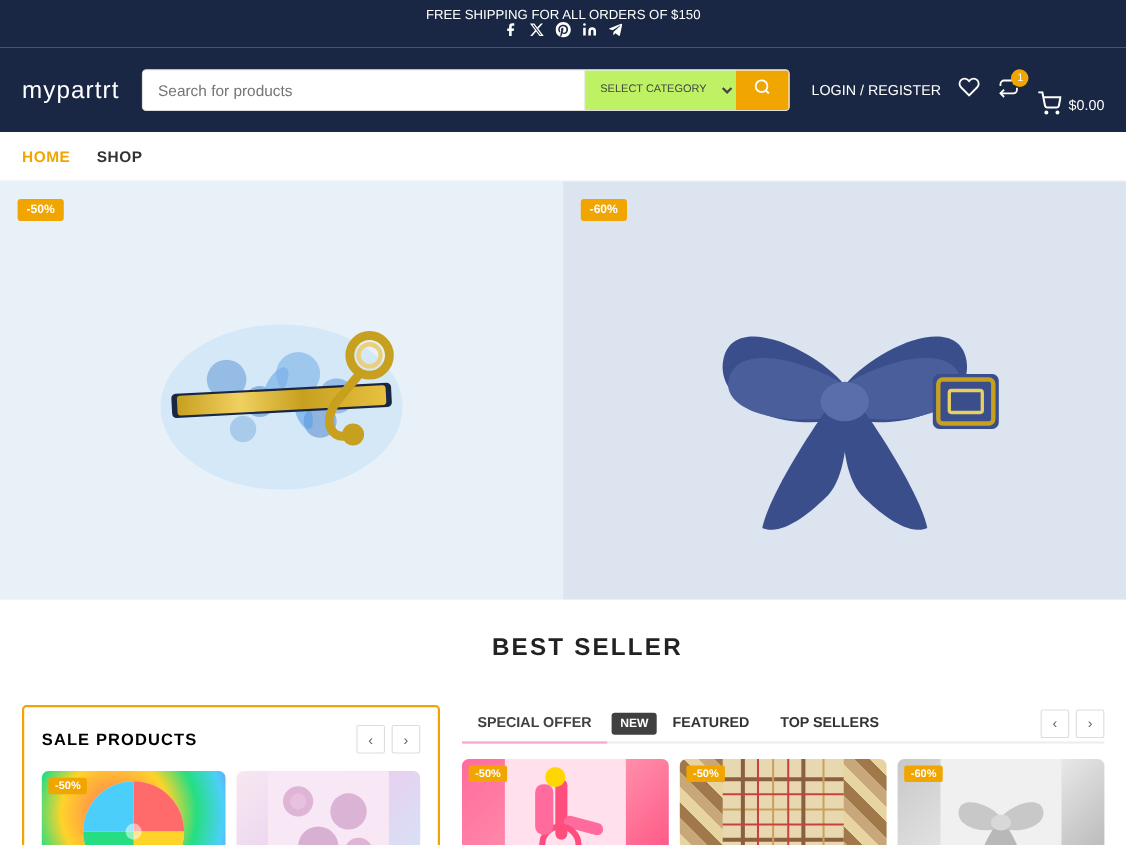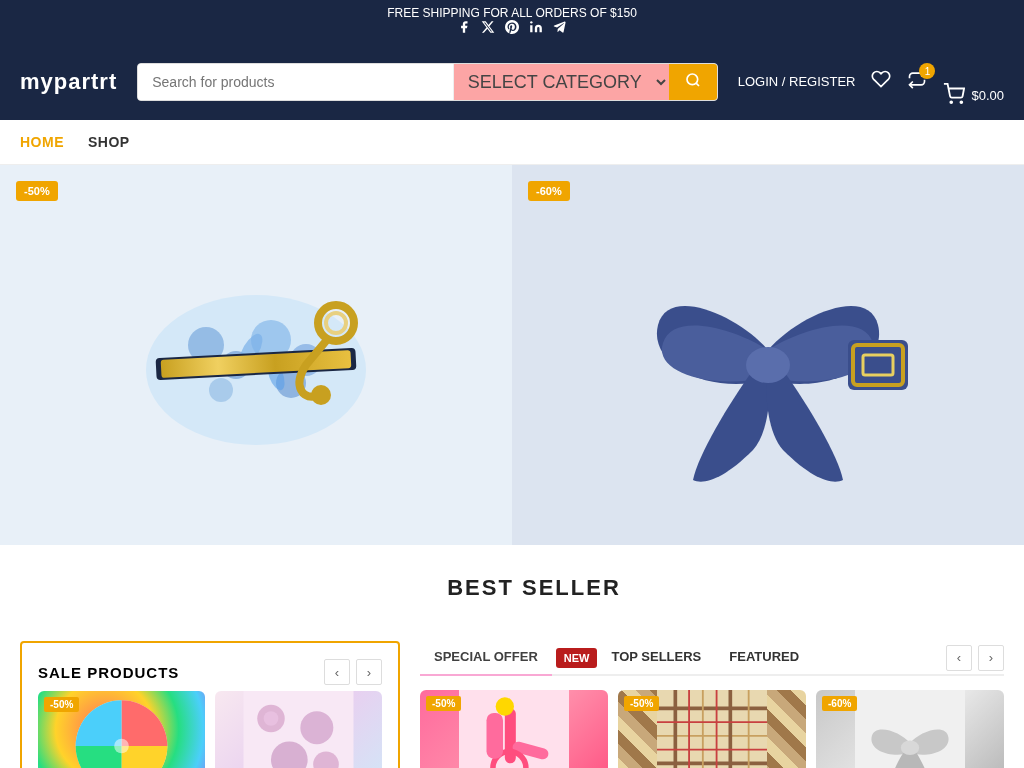--- a/index.html
+++ b/index.html
@@ -32,21 +32,21 @@
     .header {
       background: #1a2744;
       padding: 12px 20px;
       display: flex;
       align-items: center;
       gap: 20px;
     }
     .logo {
       color: #fff;
       font-size: 22px;
-      font-weight: bold;
+      font-weight: normal;
       letter-spacing: 1px;
       white-space: nowrap;
     }
     .search-bar {
       flex: 1;
       display: flex;
       border-radius: 4px;
       overflow: hidden;
       border: 1px solid #ddd;
       background: #fff;
@@ -56,23 +56,23 @@
       padding: 10px 14px;
       border: none;
       outline: none;
       font-size: 14px;
       color: #999;
     }
     .category-select {
       border: none;
       border-left: 1px solid #eee;
       padding: 0 10px;
-      font-size: 18px;
+      font-size: 10px;
       color: #444;
-      background: #fca5a5;
+      background: #bef264;
       cursor: pointer;
       outline: none;
       white-space: nowrap;
     }
     .search-btn {
       background: #f0a500;
       border: none;
       padding: 0 16px;
       cursor: pointer;
       color: #fff;
@@ -215,21 +215,21 @@
       border: 2px solid #f0a500;
       border-radius: 4px;
       padding: 16px;
       margin-right: 20px;
       flex-shrink: 0;
     }
     .panel-header {
       display: flex;
       align-items: center;
       justify-content: space-between;
-      margin-bottom: 6px;
+      margin-bottom: 16px;
     }
     .panel-title {
       font-size: 15px;
       font-weight: bold;
       letter-spacing: 1px;
       text-transform: uppercase;
     }
     .panel-nav {
       display: flex;
       gap: 6px;
@@ -287,21 +287,21 @@
       text-transform: uppercase;
       color: #333;
       border-bottom: 2px solid transparent;
       margin-bottom: -2px;
     }
     .offer-tab.active {
       color: #404040;
       border-bottom: 2px solid #f9a8d4;
     }
     .offer-tab.new-badge-tab {
-      background: #b91c1c;
+      background: #404040;
       color: #fff;
       border-radius: 3px;
       padding: 4px 8px;
       font-size: 11px;
       margin-left: 4px;
       border-bottom: none;
       margin-bottom: 0;
     }
     .offer-tab-spacer { flex: 1; }
     .offer-nav {
@@ -561,22 +561,22 @@
           </svg>
         </div>
       </div>
     </div>
   </div>
 
   <div class="special-offer-panel">
     <div class="offer-tabs">
       <span class="offer-tab active">SPECIAL OFFER</span>
       <span class="offer-tab new-badge-tab">NEW</span>
+      <span class="offer-tab">FEATURED</span>
       <span class="offer-tab">TOP SELLERS</span>
-      <span class="offer-tab">FEATURED</span>
       <div class="offer-tab-spacer"></div>
       <div class="offer-nav">
         <button class="offer-nav-btn">‹</button>
         <button class="offer-nav-btn">›</button>
       </div>
     </div>
     <div class="offer-items">
 
       <div class="offer-item">
         <div class="offer-item-img pink-leash" style="position:relative;">

